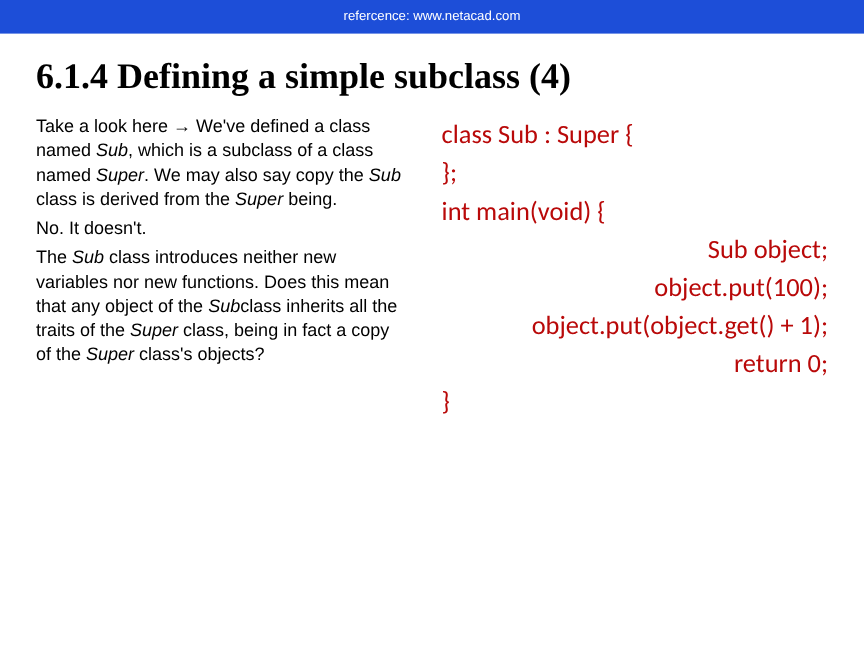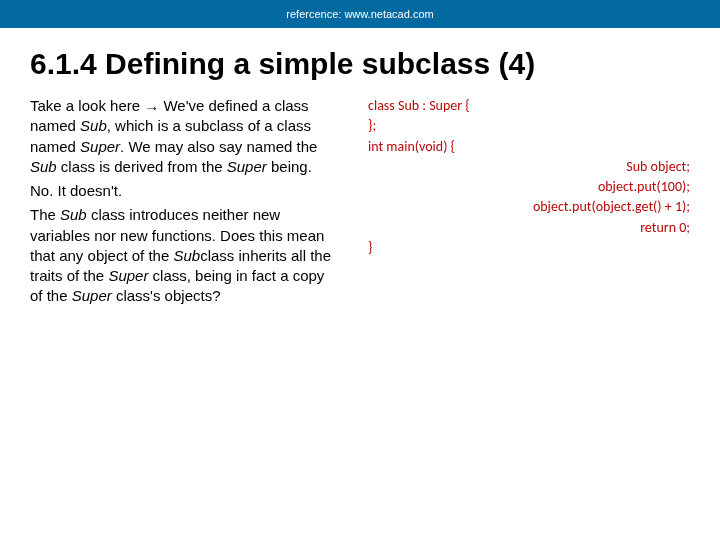--- a/index.html
+++ b/index.html
@@ -1,43 +1,43 @@
 <!DOCTYPE html>
 <html><head>
 <meta charset="utf-8">
 <style>
   * { margin: 0; padding: 0; box-sizing: border-box; }
   html, body { width: 720px; height: 540px; background: #fff; font-family: Arial, Helvetica, sans-serif; }
   .slide { width: 720px; height: 540px; position: relative; background: #fff; }
-  .topbar { width: 100%; height: 28px; background: #0369a1; color: #fff; font-size: 11px; display: flex; align-items: center; justify-content: center; }
-  .title { font-size: 30px; font-weight: bold; color: #000; padding: 18px 30px 14px 30px; line-height: 1.2; }
+  .topbar { width: 100%; height: 28px; background: #1d4ed8; color: #fff; font-size: 11px; display: flex; align-items: center; justify-content: center; }
+  .title { font-size: 30px; font-weight: bold; color: #000; padding: 18px 30px 14px 30px; line-height: 1.2; font-family: Liberation Serif, serif; }
   .columns { display: flex; padding: 0 30px; gap: 28px; }
   .left { flex: 0 0 310px; font-size: 15px; line-height: 1.35; color: #000; }
   .left p { margin-bottom: 4px; }
-  .right { flex: 1; font-family: Calibri, Arial, sans-serif; font-size: 14px; line-height: 1.45; color: #b90909; }
+  .right { flex: 1; font-family: Calibri, Arial, sans-serif; font-size: 22px; line-height: 1.45; color: #b90909; }
   .right .line { white-space: pre; }
   .right .indent { padding-left: 28px; text-align: right; }
   em.cls { }
 </style>
 </head>
 <body>
 
 <div class="slide">
 
   <div class="topbar">
     <span>refercence: www.netacad.com</span>
   </div>
 
   <h1 class="title">6.1.4 Defining a simple subclass (4)</h1>
 
   <div class="columns">
 
     <div class="left">
       <p>
-        <span>Take a look here → We've defined a class named </span><em class="cls">Sub</em><span>, which is a subclass of a class named </span><em class="cls">Super</em><span>. We may also say named the </span><em class="cls">Sub</em><span> class is derived from the </span><em class="cls">Super</em><span> being.</span>
+        <span>Take a look here → We've defined a class named </span><em class="cls">Sub</em><span>, which is a subclass of a class named </span><em class="cls">Super</em><span>. We may also say copy the </span><em class="cls">Sub</em><span> class is derived from the </span><em class="cls">Super</em><span> being.</span>
       </p>
       <p>No. It doesn't.</p>
       <p>
         <span>The </span><em class="cls">Sub</em><span> class introduces neither new variables nor new functions. Does this mean that any object of the </span><em class="cls">Sub</em><span>class inherits all the traits of the </span><em class="cls">Super</em><span> class, being in fact a copy of the </span><em class="cls">Super</em><span> class's objects?</span>
       </p>
     </div>
 
     <div class="right">
       <div class="line">class Sub : Super {</div>
       <div class="line">};</div>

